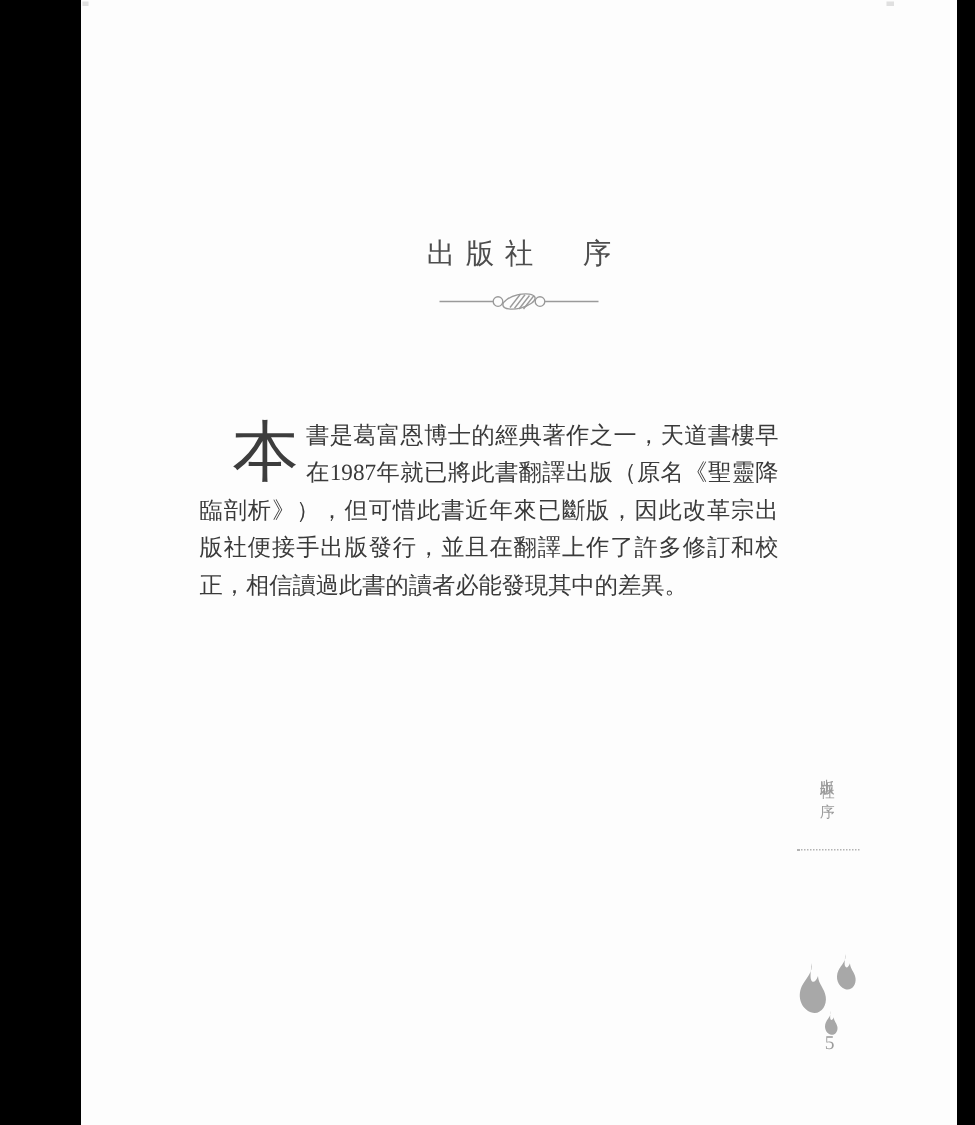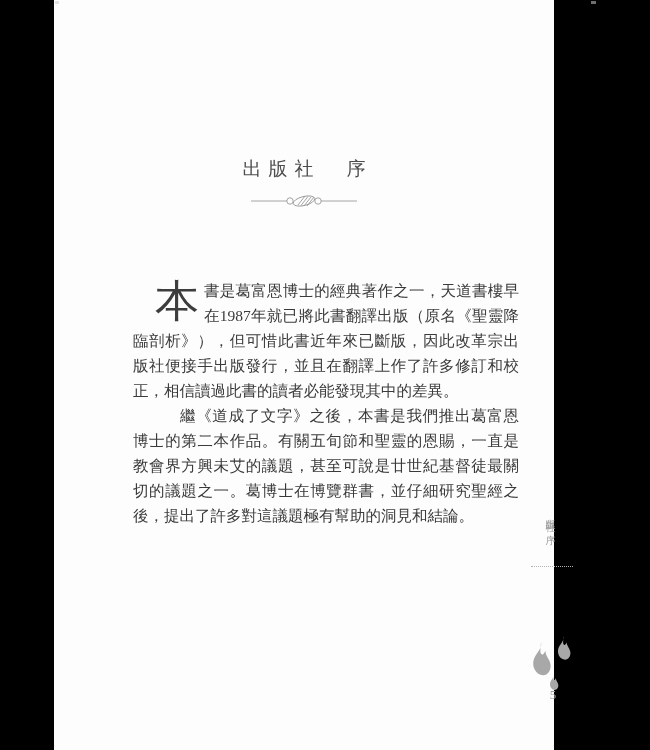--- a/index.html
+++ b/index.html
@@ -5,21 +5,21 @@
   html, body { margin: 0; padding: 0; }
   body {
     width: 650px; height: 750px;
     background: #000000;
     position: relative;
     overflow: hidden;
     font-family: "Liberation Serif", "DejaVu Serif", serif;
   }
   .page {
     position: absolute; left: 54px; top: 0;
-    width: 500px; height: 750px;
+    width: 584px; height: 750px;
     background: #fdfdfd;
   }
   .speck { position: absolute; background: #c9c9c9; opacity: .55; }
   .speck.left  { left: 1px;  top: 1px; width: 4px; height: 3px; }
   .speck.right { left: 537px; top: 1px; width: 5px; height: 3px; }
 
   .title {
     position: absolute; top: 156px; left: 0; width: 100%;
     text-align: center;
     font-size: 19px; letter-spacing: 7px; text-indent: 7px;
@@ -86,21 +86,20 @@
       <ellipse cx="55" cy="9" rx="11" ry="4.5" transform="rotate(-14 55 9)"></ellipse>
       <line x1="49" y1="13" x2="56" y2="4"></line>
       <line x1="52" y1="13.5" x2="59" y2="4.5"></line>
       <line x1="55" y1="14" x2="62" y2="5"></line>
       <line x1="58" y1="14" x2="65" y2="5"></line>
     </g>
   </svg>
 
   <div class="body-text">
     <p><span class="dropcap">本</span><span>書是葛富恩博士的經典著作之一，天道書樓早在1987年就已將此書翻譯出版（原名《聖靈降臨剖析》），但可惜此書近年來已斷版，因此改革宗出版社便接手出版發行，並且在翻譯上作了許多修訂和校正，相信讀過此書的讀者必能發現其中的差異。</span></p>
-    <p class="indent"><span>繼《道成了文字》之後，本書是我們推出葛富恩博士的第二本作品。有關五旬節和聖靈的恩賜，一直是教會界方興未艾的議題，甚至可說是廿世紀基督徒最關切的議題之一。葛博士在博覽群書，並仔細研究聖經之後，提出了許多對這議題極有幫助的洞見和結論。</span></p>
   </div>
 
   <div class="running-header">出版社　序</div>
   <div class="running-rule"></div>
 
   <svg class="flame-logo" width="52" height="60" viewBox="0 0 52 60" xmlns="http://www.w3.org/2000/svg">
     <g fill="#a8a8a8">
       <g transform="translate(1,9) scale(1.15)">
         <path d="M10.5 0 C11.5 5.5 7 9 4.8 13.5 C2 19.5 4.5 26.5 10 28.5 C15.5 30.5 19.5 25 18.7 19.5 C18 14.5 14.5 12.5 14.2 7.5 C13.2 10.5 11.3 12 10.3 10 C9.4 8 10.2 4 10.5 0 Z"></path>
       </g>

